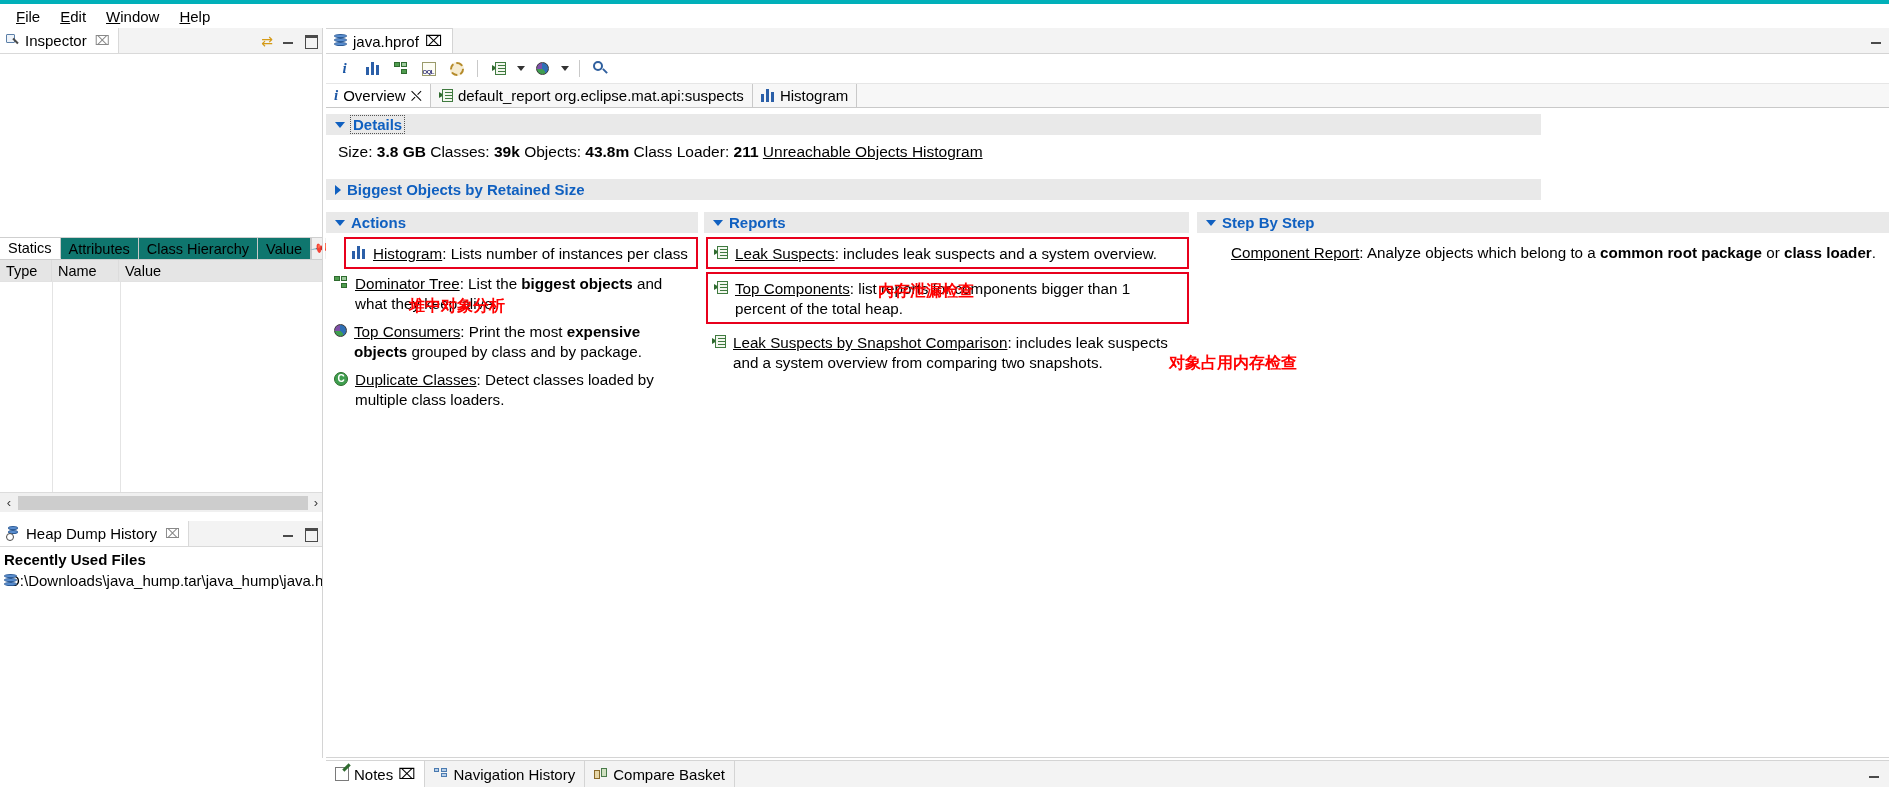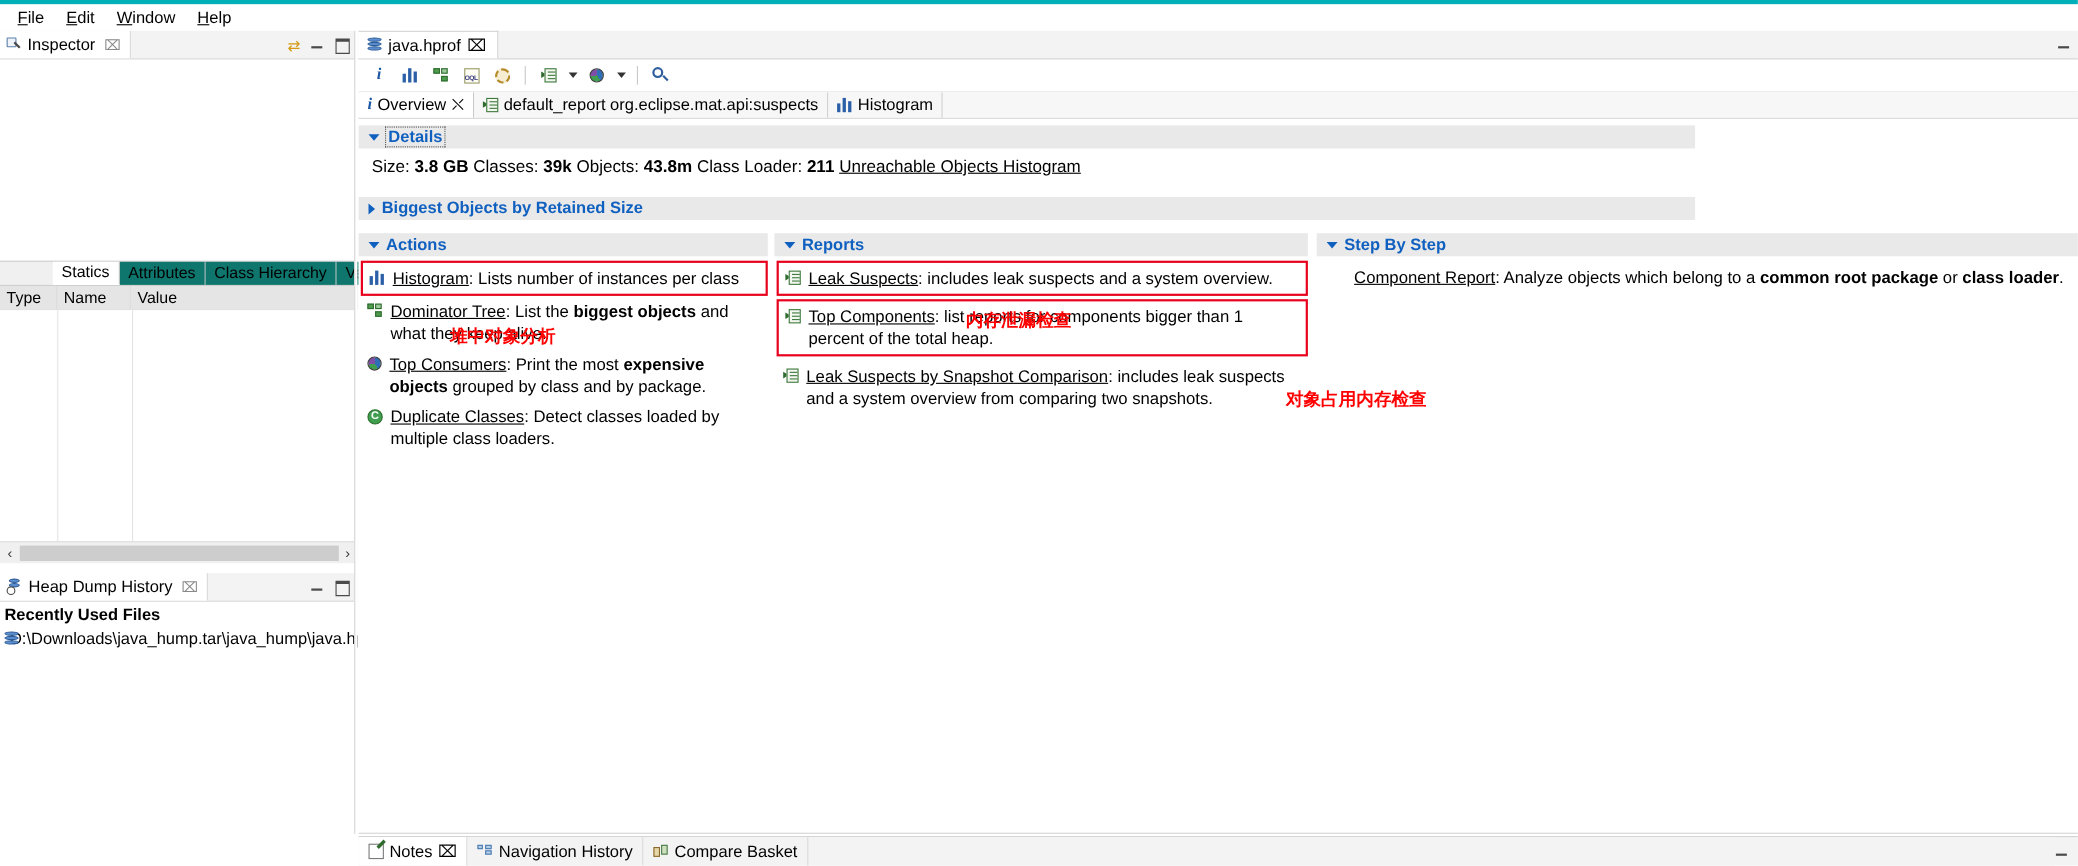--- a/index.html
+++ b/index.html
@@ -65,21 +65,21 @@
     border:1.5px solid #4a4a4a; border-top-width:3px;
   }
 
   .inspector-body {
     height:183px; background:#ffffff;
   }
 
   
   .statics-tabs {
     display:flex; align-items:stretch; height:23px;
-    background:#f0f0f0; border-top:1px solid #cfcfcf; border-bottom:1px solid #cfcfcf;padding-left:48px;
+    background:#f0f0f0; border-top:1px solid #cfcfcf; border-bottom:1px solid #cfcfcf;
   }
   .statics-tab {
     padding:2px 8px; font-size:14.5px; border-right:1px solid #c8c8c8;
     background:#0f766e; display:flex; align-items:center; white-space:nowrap;
   }
   .statics-tab.active { background:#ffffff; border-bottom:1px solid #ffffff; }
   .statics-spacer { flex:1; border-right:1px solid #c8c8c8; background:#f0f0f0; }
   .pin-cell { width:26px; display:flex; align-items:center; justify-content:center; background:#f0f0f0; }
   .pin-icon { color:#3c8a3c; font-size:13px; transform:rotate(35deg); }
 
@@ -527,21 +527,21 @@
       </div>
 
       <div class="cols3">
 
         <div class="col-actions">
           <div class="sec-header">
             <span class="tri-down"></span>
             <span class="sec-title">Actions</span>
           </div>
 
-          <div class="item-row redbox" style="margin:4px 0 0 2px;">
+          <div class="item-row redbox" style="margin:4px 0 0 18px;">
             <span class="ic ic-hist ico">
                 <i></i>
                 <i></i>
                 <i></i>
               </span>
             <span class="txt"><span class="lnk">Histogram</span><span>: Lists number of instances per class</span></span>
           </div>
 
           <div class="item-row" style="margin-left:2px;">
             <span class="ic ic-tree ico">

